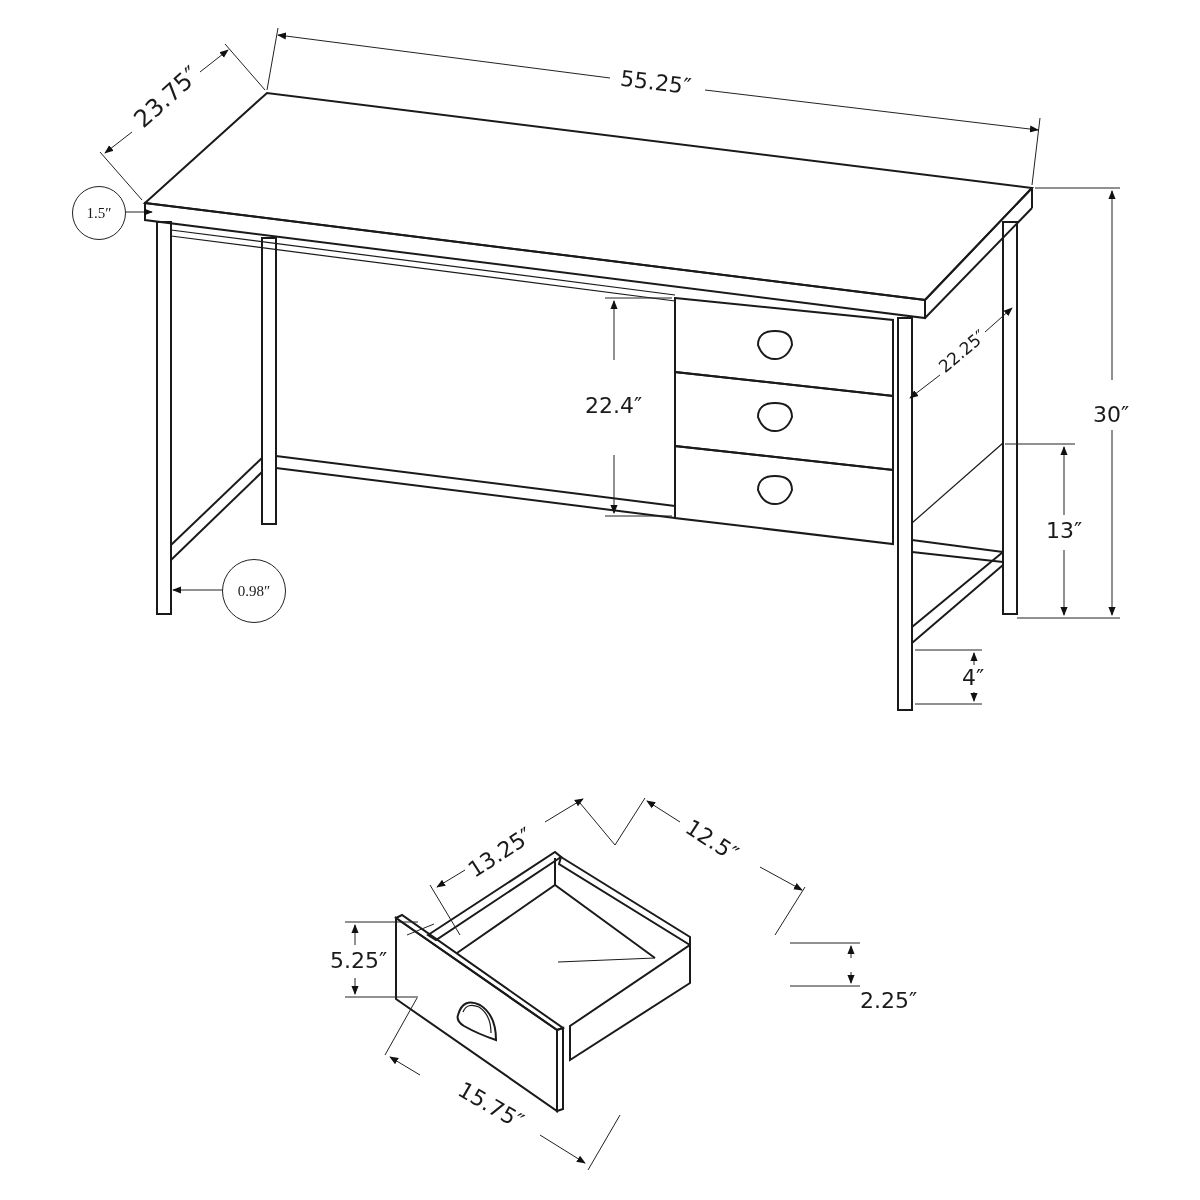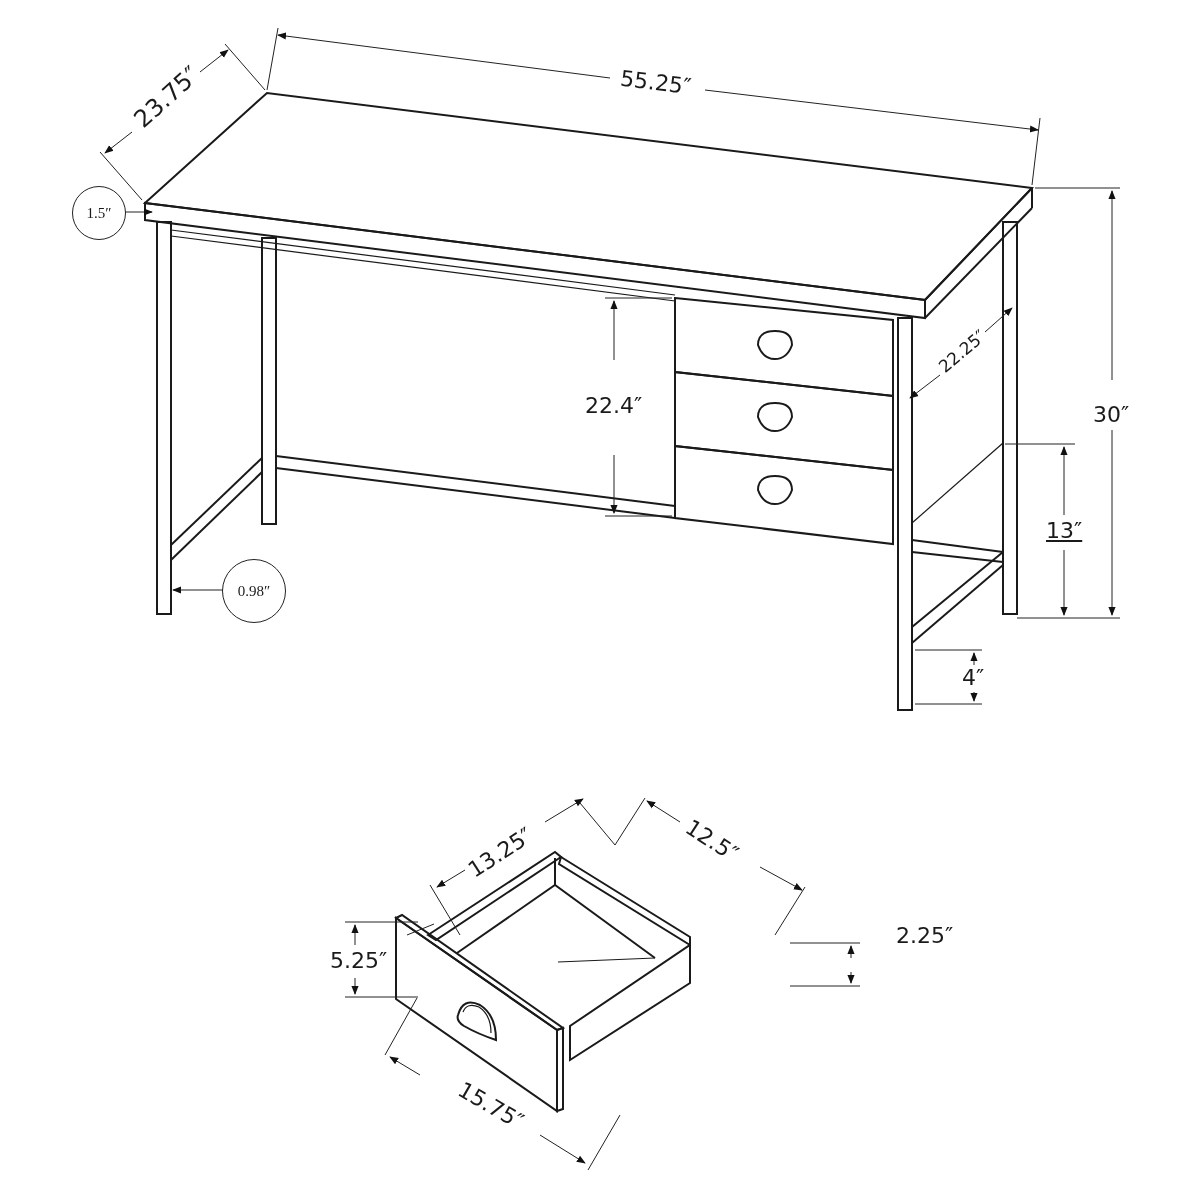--- a/index.html
+++ b/index.html
@@ -153,21 +153,21 @@
 <div class="lbl" style="left:128px;top:85px;transform:rotate(-42deg);font-size:24px;">23.75″</div>
 <div class="circ" style="left:72px;top:186px;width:52px;height:52px;">
       <span>1.5″</span>
     </div>
 <div class="circ" style="left:222px;top:559px;width:62px;height:62px;">
       <span>0.98″</span>
     </div>
 <div class="lbl" style="left:585px;top:395px;">22.4″</div>
 <div class="lbl" style="left:935px;top:343px;transform:rotate(-40deg);font-size:17px;">22.25″</div>
 <div class="lbl" style="left:1093px;top:394px;margin-top:10px;">30″</div>
-<div class="lbl" style="left:1046px;top:520px;text-decoration:underline;">13″</div>
+<div class="lbl" style="left:1046px;top:520px;">13″</div>
 <div class="lbl" style="left:962px;top:667px;">4″</div>
 
 <div class="lbl" style="left:465px;top:842px;transform:rotate(-33deg);">13.25″</div>
 <div class="lbl" style="left:683px;top:830px;transform:rotate(33deg);">12.5″</div>
 <div class="lbl" style="left:330px;top:950px;">5.25″</div>
-<div class="lbl" style="left:860px;top:925px;margin-left:36px;">2.25″</div>
+<div class="lbl" style="left:860px;top:990px;">2.25″</div>
 <div class="lbl" style="left:455px;top:1095px;transform:rotate(30deg);">15.75″</div>
 </div>
 
 </body></html>

